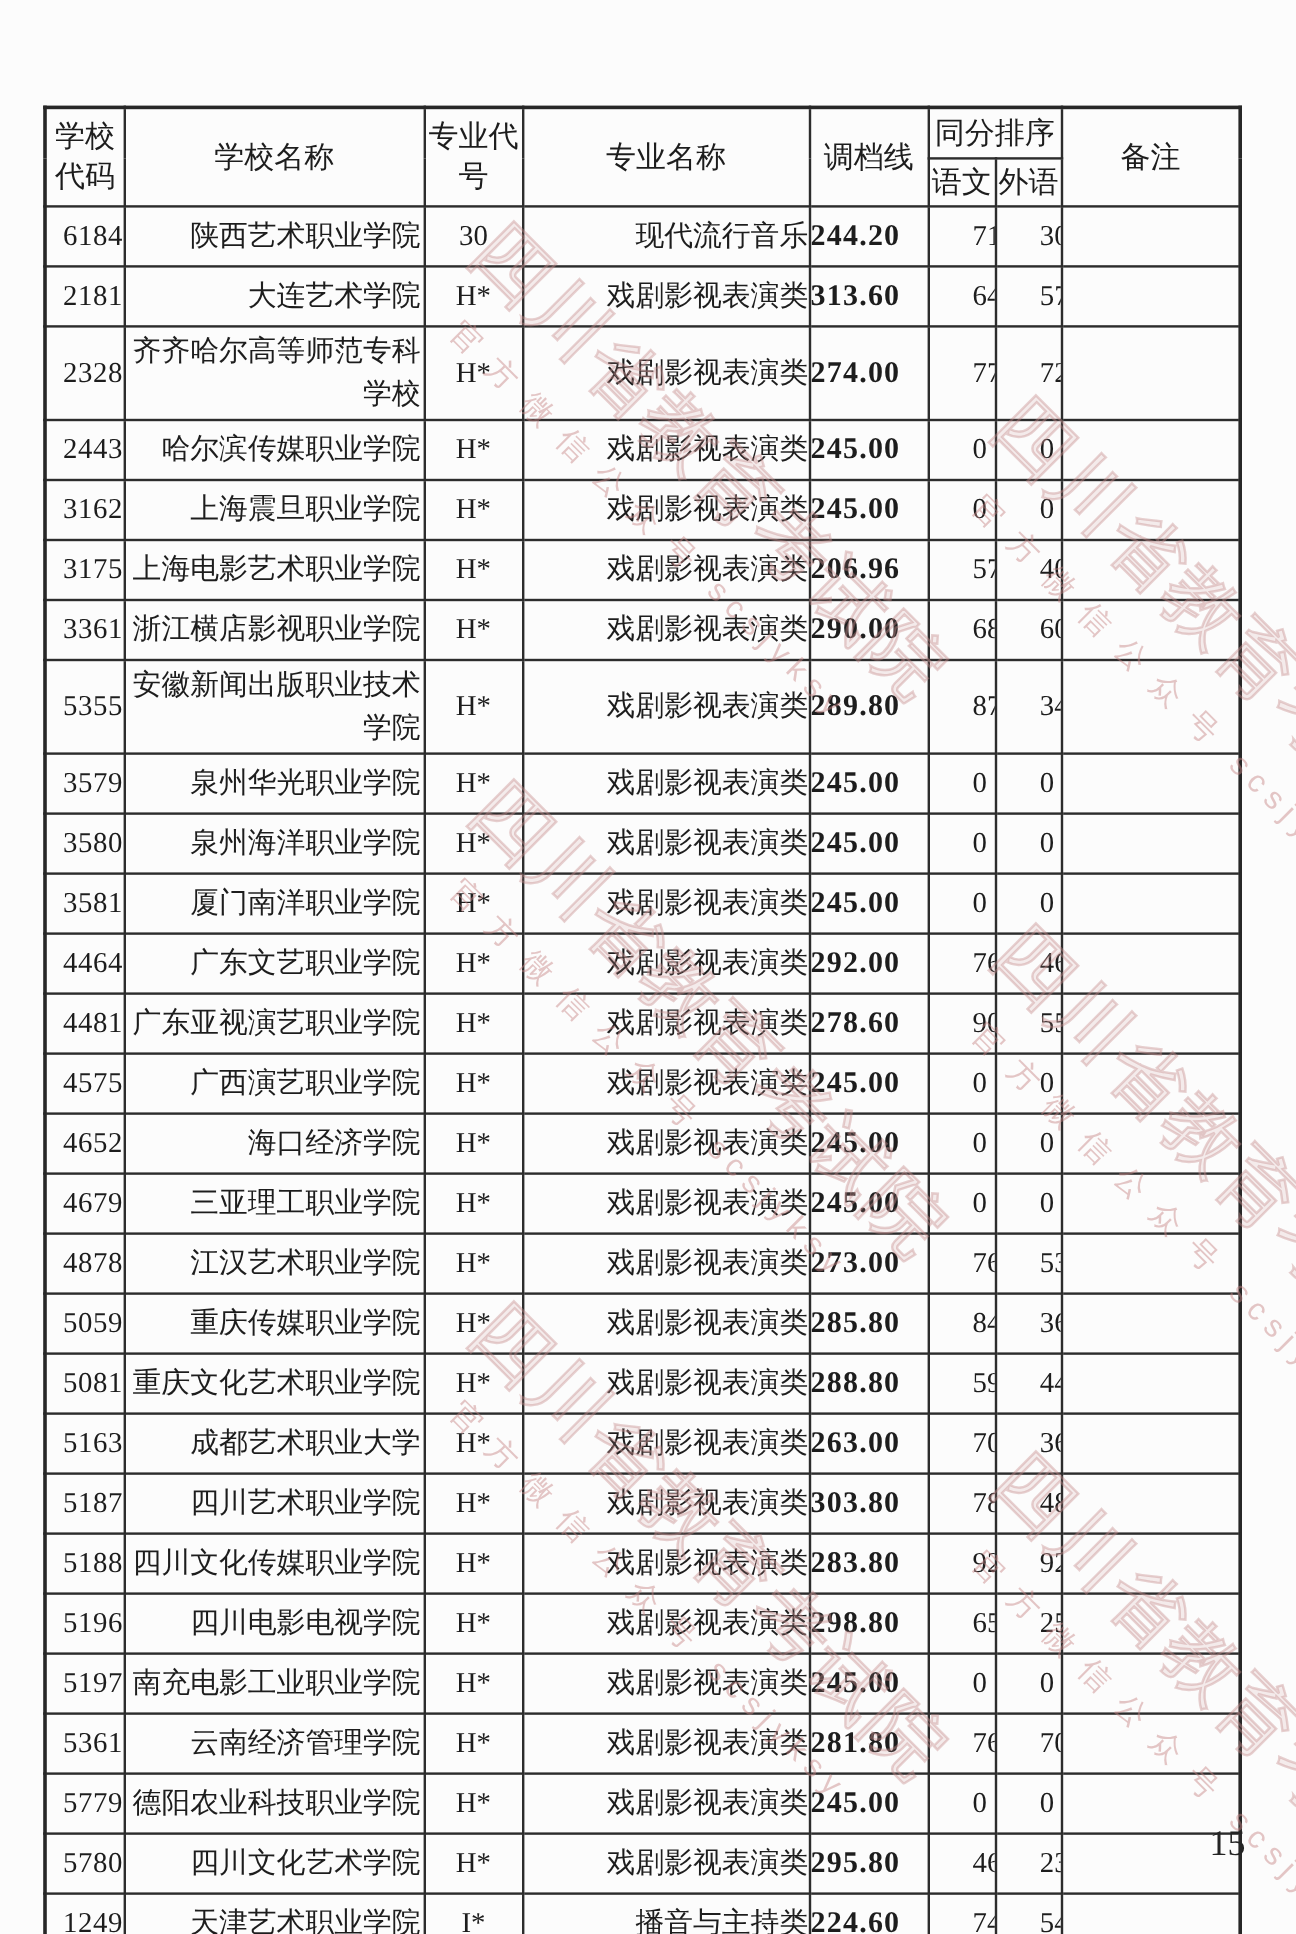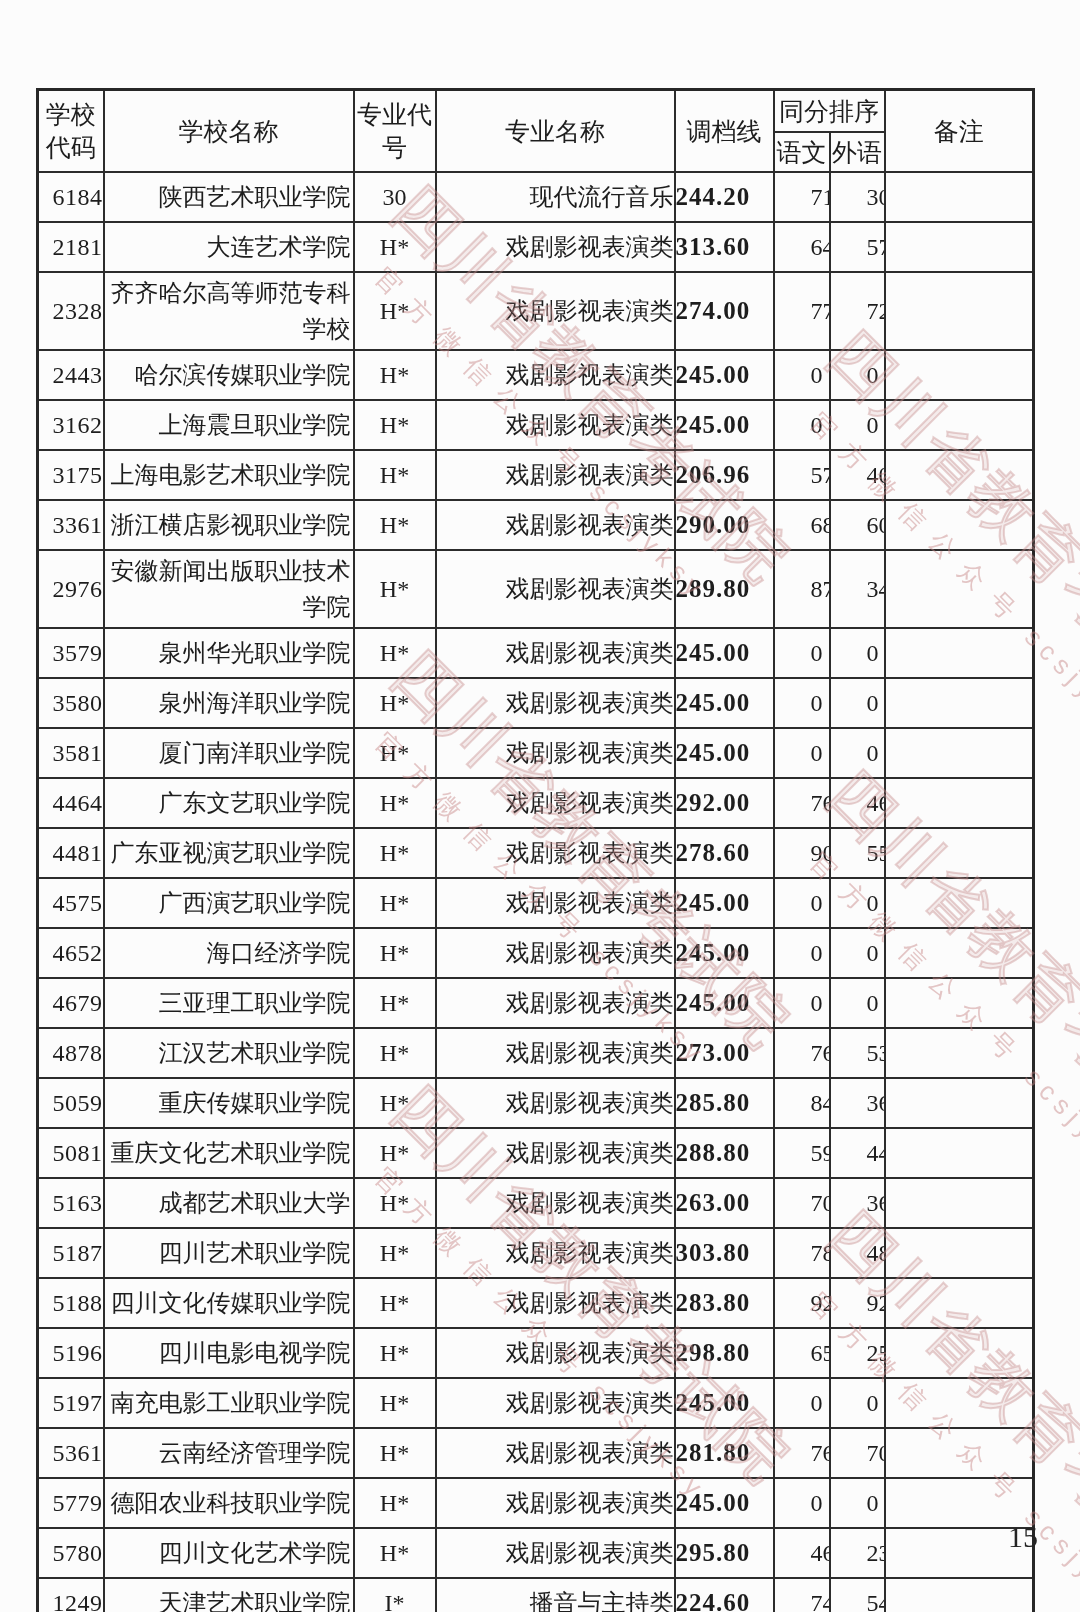--- a/index.html
+++ b/index.html
@@ -159,21 +159,21 @@
           <td class="c-code">3361</td>
           <td class="c-name">浙江横店影视职业学院</td>
           <td class="c-mcode">H*</td>
           <td class="c-mname">戏剧影视表演类</td>
           <td class="c-score">290.00</td>
           <td class="c-cn">68</td>
           <td class="c-fl">60</td>
           <td class="c-remark"></td>
         </tr>
         <tr>
-          <td class="c-code">2976</td>
+          <td class="c-code">5355</td>
           <td class="c-name">安徽新闻出版职业技术学院</td>
           <td class="c-mcode">H*</td>
           <td class="c-mname">戏剧影视表演类</td>
           <td class="c-score">289.80</td>
           <td class="c-cn">87</td>
           <td class="c-fl">34</td>
           <td class="c-remark"></td>
         </tr>
         <tr>
           <td class="c-code">3579</td>

